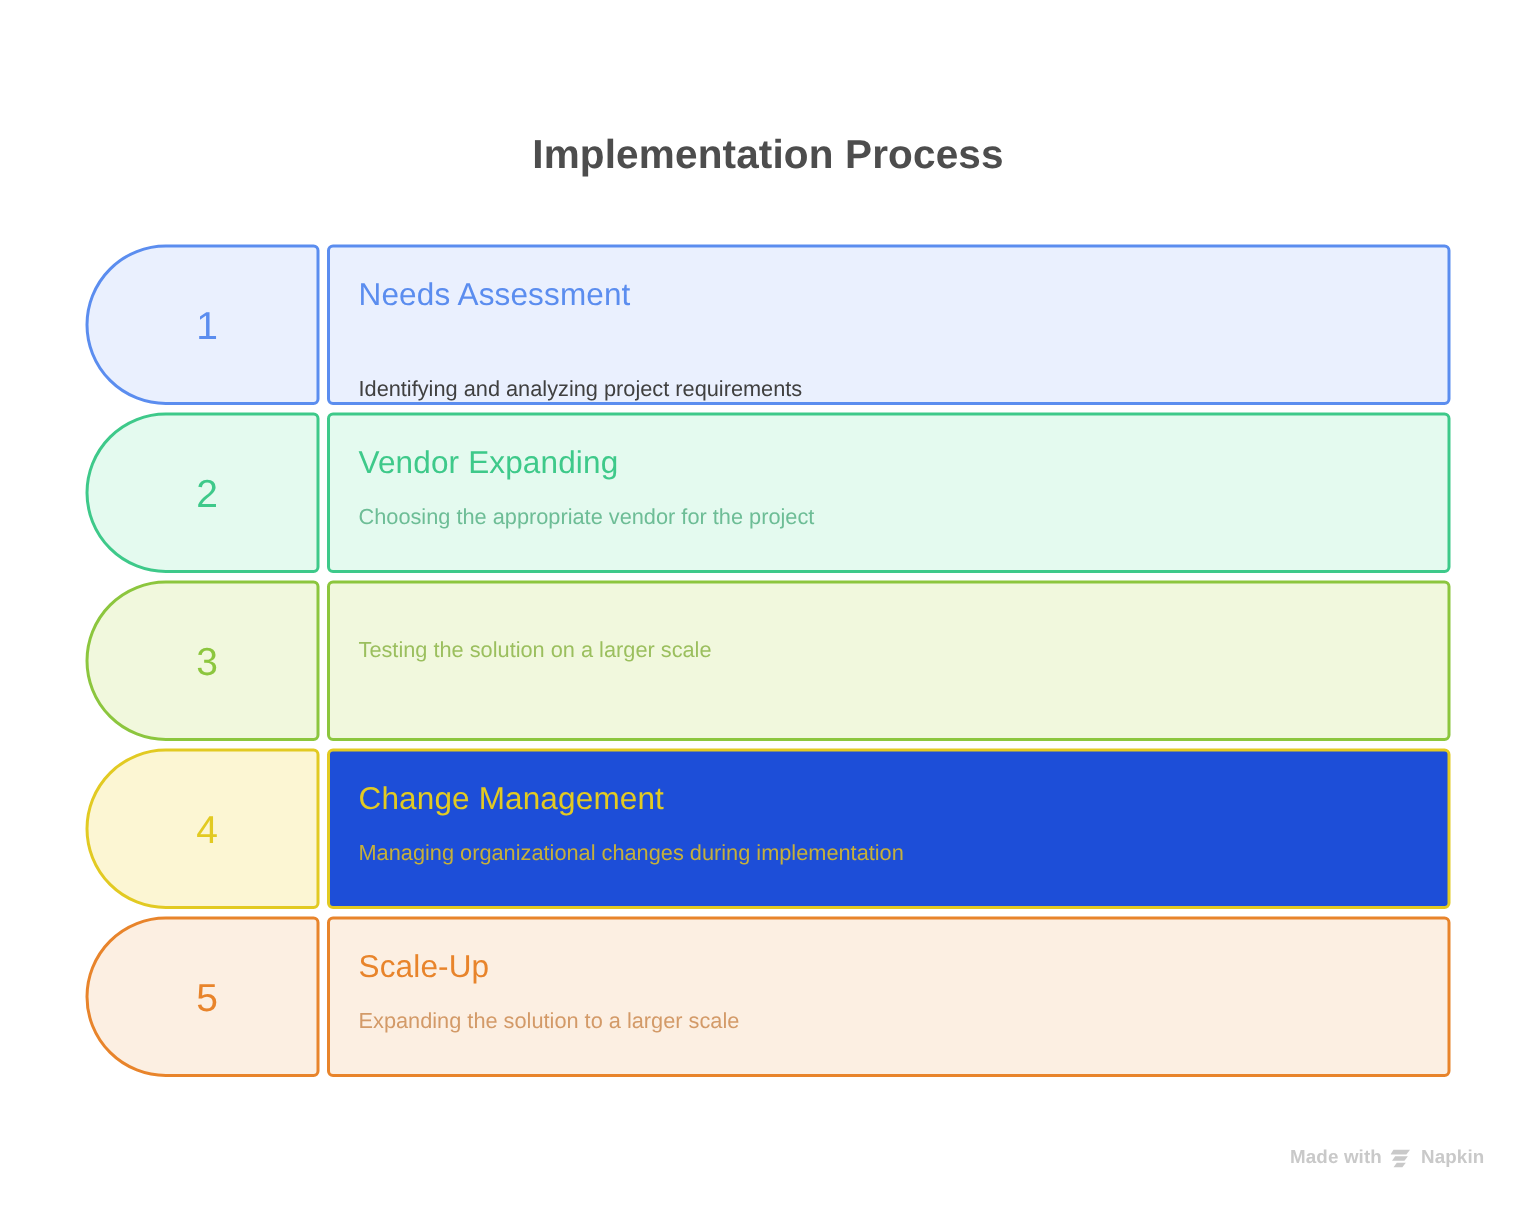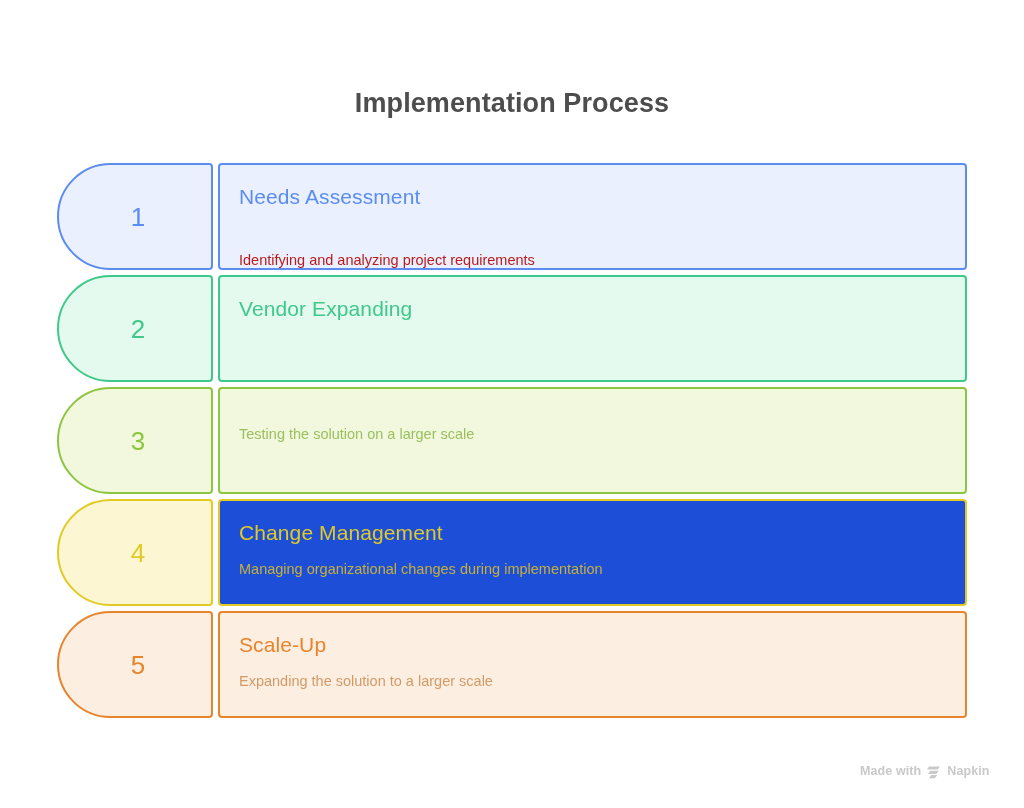--- a/index.html
+++ b/index.html
@@ -129,30 +129,31 @@
   <div class="page-title" style="color: rgb(77, 77, 77);">Implementation Process</div>
 
   <div class="steps">
 
     <div class="step-row">
       <div class="step-badge" style="border-color: rgb(91, 141, 239); background: rgb(234, 240, 254);">
         <span class="step-number" style="color: rgb(91, 141, 239);">1</span>
       </div>
       <div class="step-card" style="border-color: rgb(91, 141, 239); background: rgb(234, 240, 254);">
         <div class="step-heading" style="color: rgb(91, 141, 239);">Needs Assessment</div>
-        <div class="step-desc" style="color: #b91c1c; margin-top: 44px;">Identifying and analyzing project requirements</div>
+        <div class="step-desc" style="color: #404040; margin-top: 44px;">Identifying and analyzing project requirements</div>
       </div>
     </div>
 
     <div class="step-row">
       <div class="step-badge" style="border-color: rgb(62, 201, 138); background: rgb(228, 250, 239);">
         <span class="step-number" style="color: rgb(62, 201, 138);">2</span>
       </div>
       <div class="step-card" style="border-color: rgb(62, 201, 138); background: rgb(228, 250, 239);">
         <div class="step-heading" style="color: rgb(62, 201, 138);">Vendor Expanding</div>
+        <div class="step-desc" style="color: rgb(109, 189, 150);">Choosing the appropriate vendor for the project</div>
       </div>
     </div>
 
     <div class="step-row">
       <div class="step-badge" style="border-color: rgb(140, 198, 62); background: rgb(241, 248, 221);">
         <span class="step-number" style="color: rgb(140, 198, 62);">3</span>
       </div>
       <div class="step-card" style="border-color: rgb(140, 198, 62); background: rgb(241, 248, 221);">
         <div class="step-desc" style="color: rgb(155, 191, 94);">Testing the solution on a larger scale</div>
       </div>

